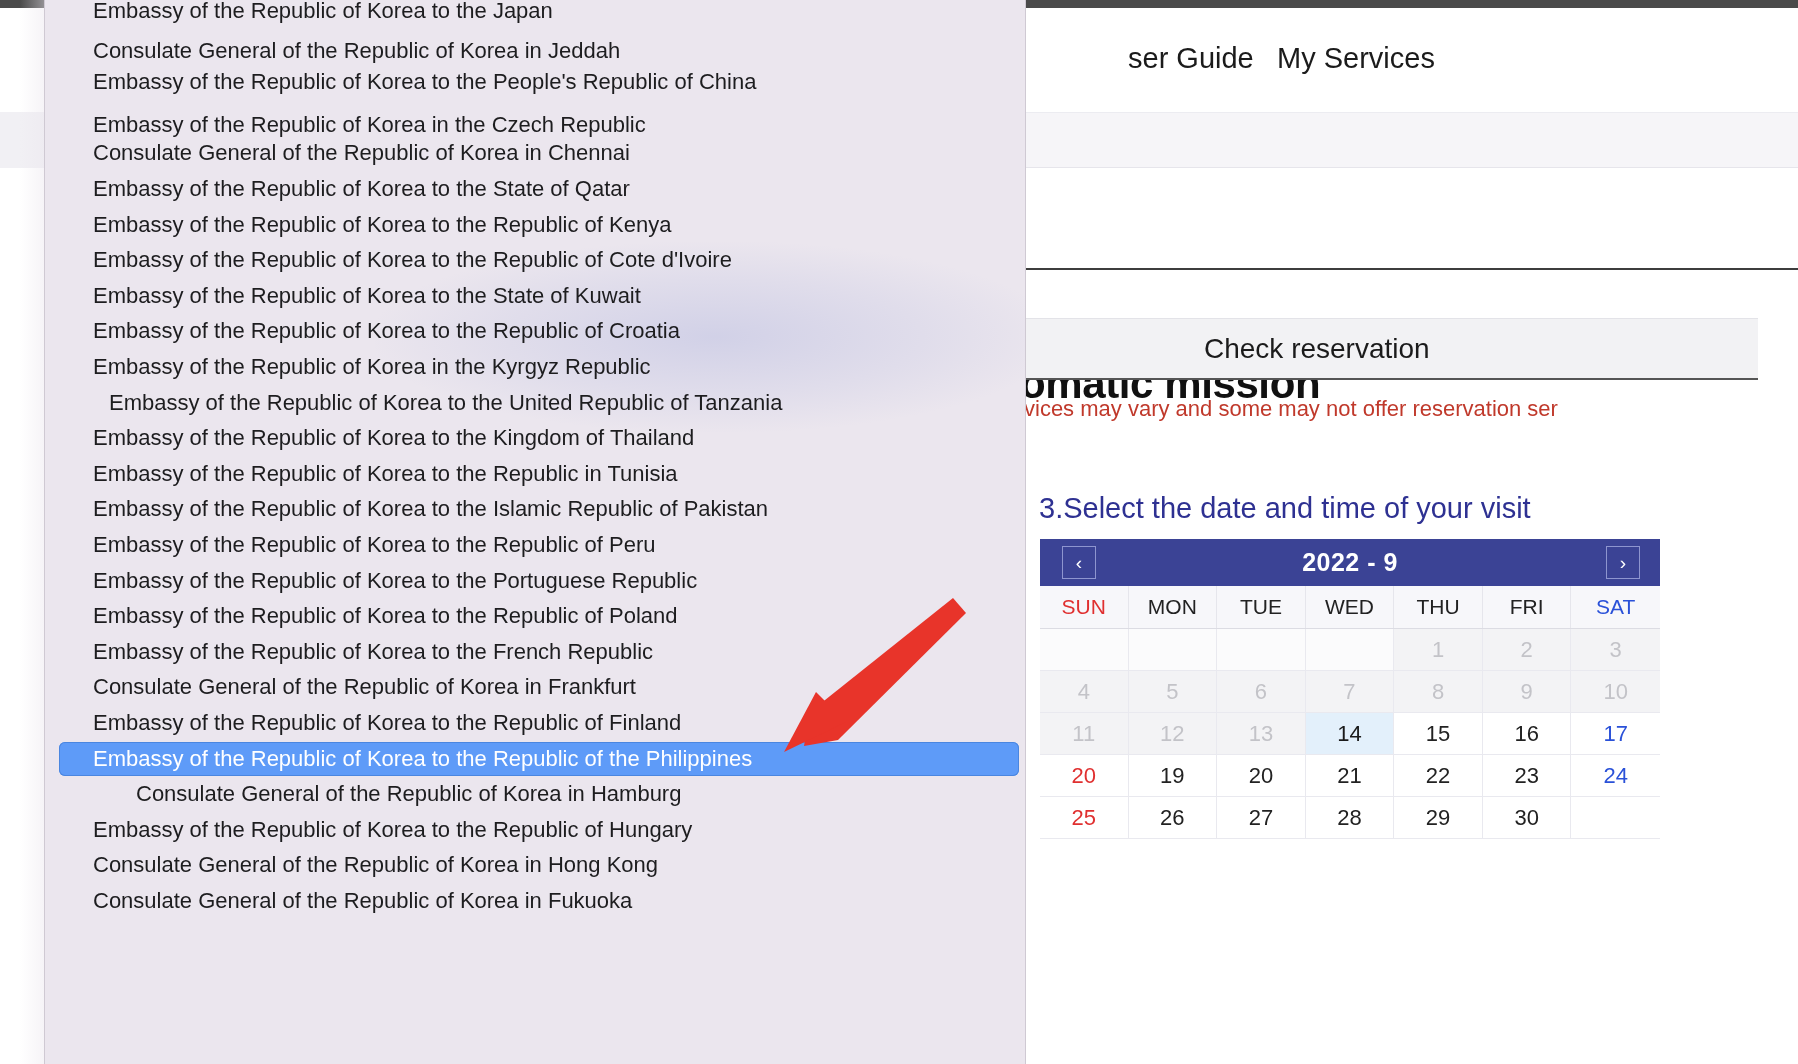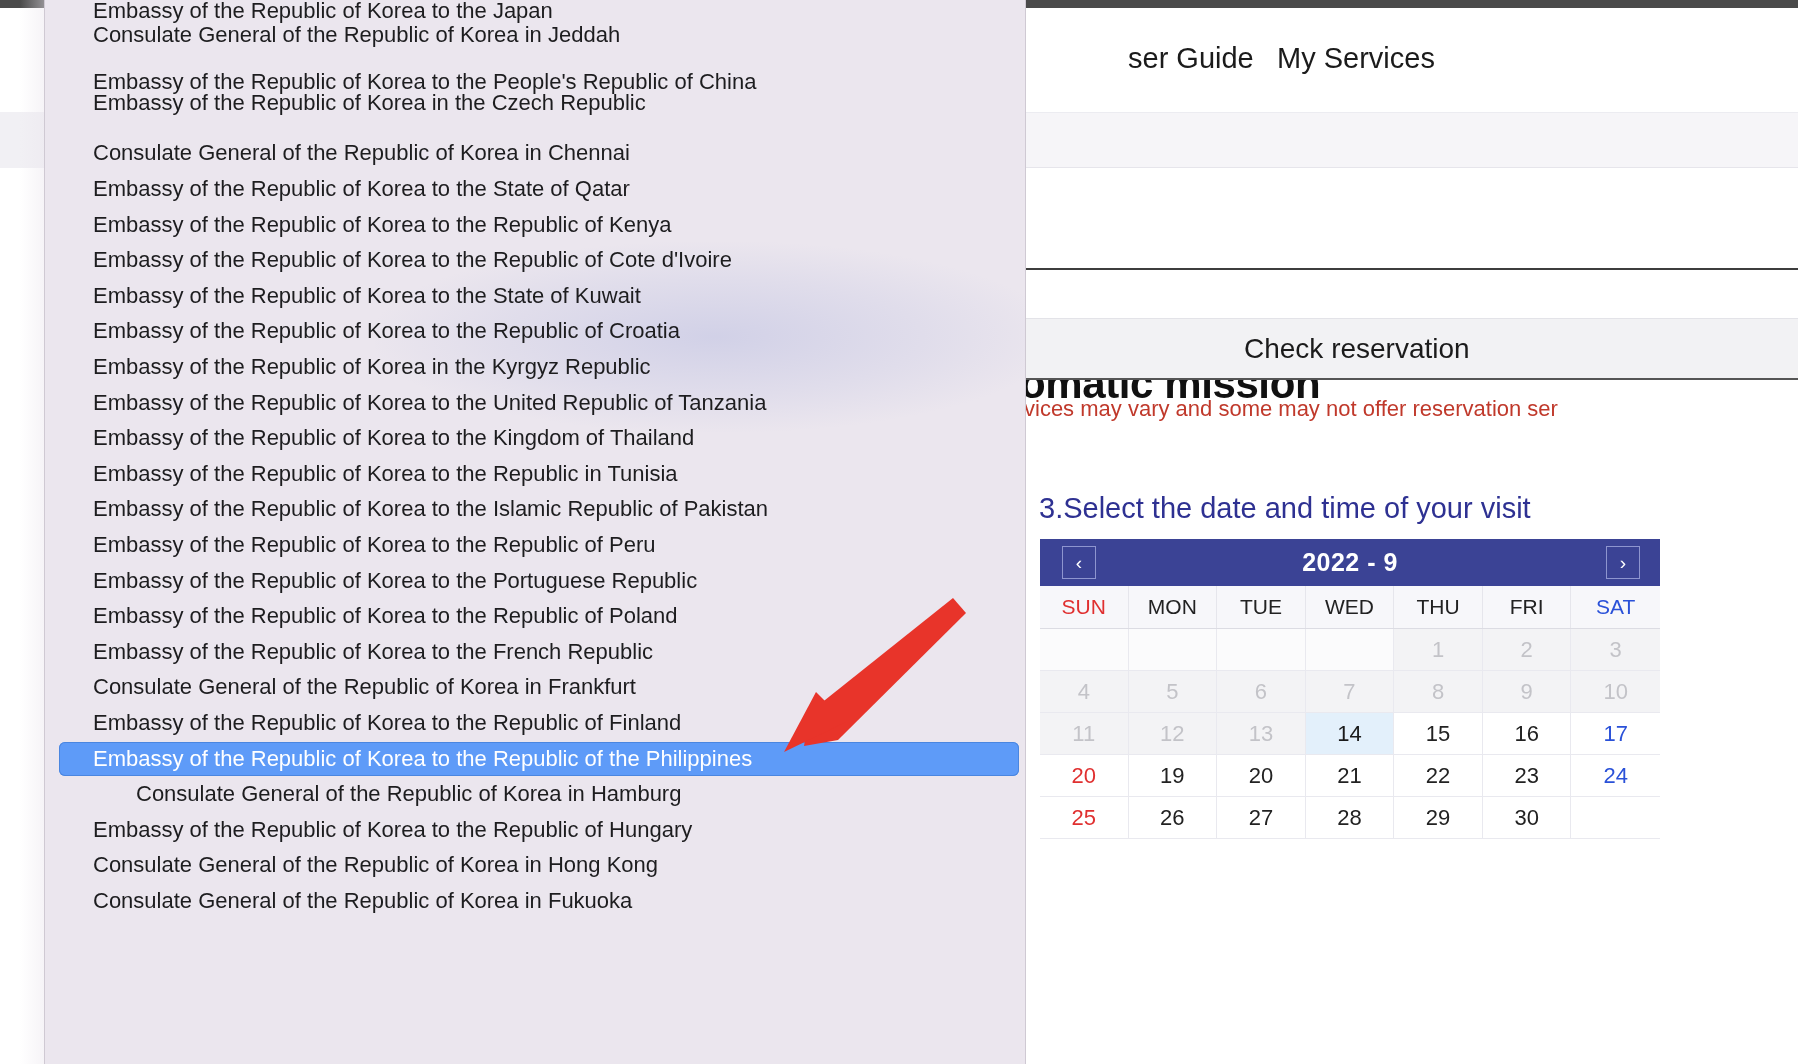--- a/index.html
+++ b/index.html
@@ -53,21 +53,21 @@
     position: absolute; left: 1020px; top: 192px;
     font-size: 42px; font-weight: bold; color: #111; white-space: nowrap;
     letter-spacing: -0.4px;
   }
   #title-rule {
     position: absolute; left: 1024px; top: 268px; width: 774px; height: 2px;
     background: #3d3d3d;
   }
 
   #tabs {
-    position: absolute; left: 1024px; top: 318px; width: 774px; height: 62px;
+    position: absolute; left: 984px; top: 318px; width: 774px; height: 62px;
     background: #f2f2f4;
     border-top: 1px solid #e3e3e8;
     border-bottom: 2px solid #555;
   }
   #tab-check-reservation {
     position: absolute; left: 220px; top: 14px;
     font-size: 28px; color: #1b1b1b; white-space: nowrap;
   }
   #notice {
     position: absolute; left: 1024px; top: 396px;
@@ -277,31 +277,31 @@
 
   <div id="left-edge">
     <div id="left-edge-top"></div>
     <div id="left-edge-band"></div>
   </div>
 
   <div id="dropdown-shadow"></div>
   <div id="dropdown">
     <div id="dropdown-glow"></div>
   <div class="ddrow" style="top: 2px;">Embassy of the Republic of Korea to the Japan</div>
-      <div class="ddrow" style="top: 26px;">Consulate General of the Republic of Korea in Jeddah</div>
+      <div class="ddrow" style="top: 42px;">Consulate General of the Republic of Korea in Jeddah</div>
       <div class="ddrow" style="top: 73.2px;">Embassy of the Republic of Korea to the People's Republic of China</div>
-      <div class="ddrow" style="top: 94px;">Embassy of the Republic of Korea in the Czech Republic</div>
+      <div class="ddrow" style="top: 116px;">Embassy of the Republic of Korea in the Czech Republic</div>
       <div class="ddrow" style="top: 144.4px;">Consulate General of the Republic of Korea in Chennai</div>
       <div class="ddrow" style="top: 180px;">Embassy of the Republic of Korea to the State of Qatar</div>
       <div class="ddrow" style="top: 215.6px;">Embassy of the Republic of Korea to the Republic of Kenya</div>
       <div class="ddrow" style="top: 251.2px;">Embassy of the Republic of Korea to the Republic of Cote d'Ivoire</div>
       <div class="ddrow" style="top: 286.8px;">Embassy of the Republic of Korea to the State of Kuwait</div>
       <div class="ddrow" style="top: 322.4px;">Embassy of the Republic of Korea to the Republic of Croatia</div>
       <div class="ddrow" style="top: 358px;">Embassy of the Republic of Korea in the Kyrgyz Republic</div>
-      <div class="ddrow" style="top: 393.6px;">Embassy of the Republic of Korea to the United Republic of Tanzania</div>
+      <div class="ddrow" style="top: 393.6px; margin-left: 16px;">Embassy of the Republic of Korea to the United Republic of Tanzania</div>
       <div class="ddrow" style="top: 464.8px;">Embassy of the Republic of Korea to the Republic in Tunisia</div>
       <div class="ddrow" style="top: 429.2px;">Embassy of the Republic of Korea to the Kingdom of Thailand</div>
       <div class="ddrow" style="top: 500.4px;">Embassy of the Republic of Korea to the Islamic Republic of Pakistan</div>
       <div class="ddrow" style="top: 536px;">Embassy of the Republic of Korea to the Republic of Peru</div>
       <div class="ddrow" style="top: 571.6px;">Embassy of the Republic of Korea to the Portuguese Republic</div>
       <div class="ddrow" style="top: 607.2px;">Embassy of the Republic of Korea to the Republic of Poland</div>
       <div class="ddrow" style="top: 642.8px;">Embassy of the Republic of Korea to the French Republic</div>
       <div class="ddrow" style="top: 678.4px;">Consulate General of the Republic of Korea in Frankfurt</div>
       <div class="ddrow" style="top: 714px;">Embassy of the Republic of Korea to the Republic of Finland</div>
       <div class="ddrow selected" style="top: 747.6px;">Embassy of the Republic of Korea to the Republic of the Philippines</div>

